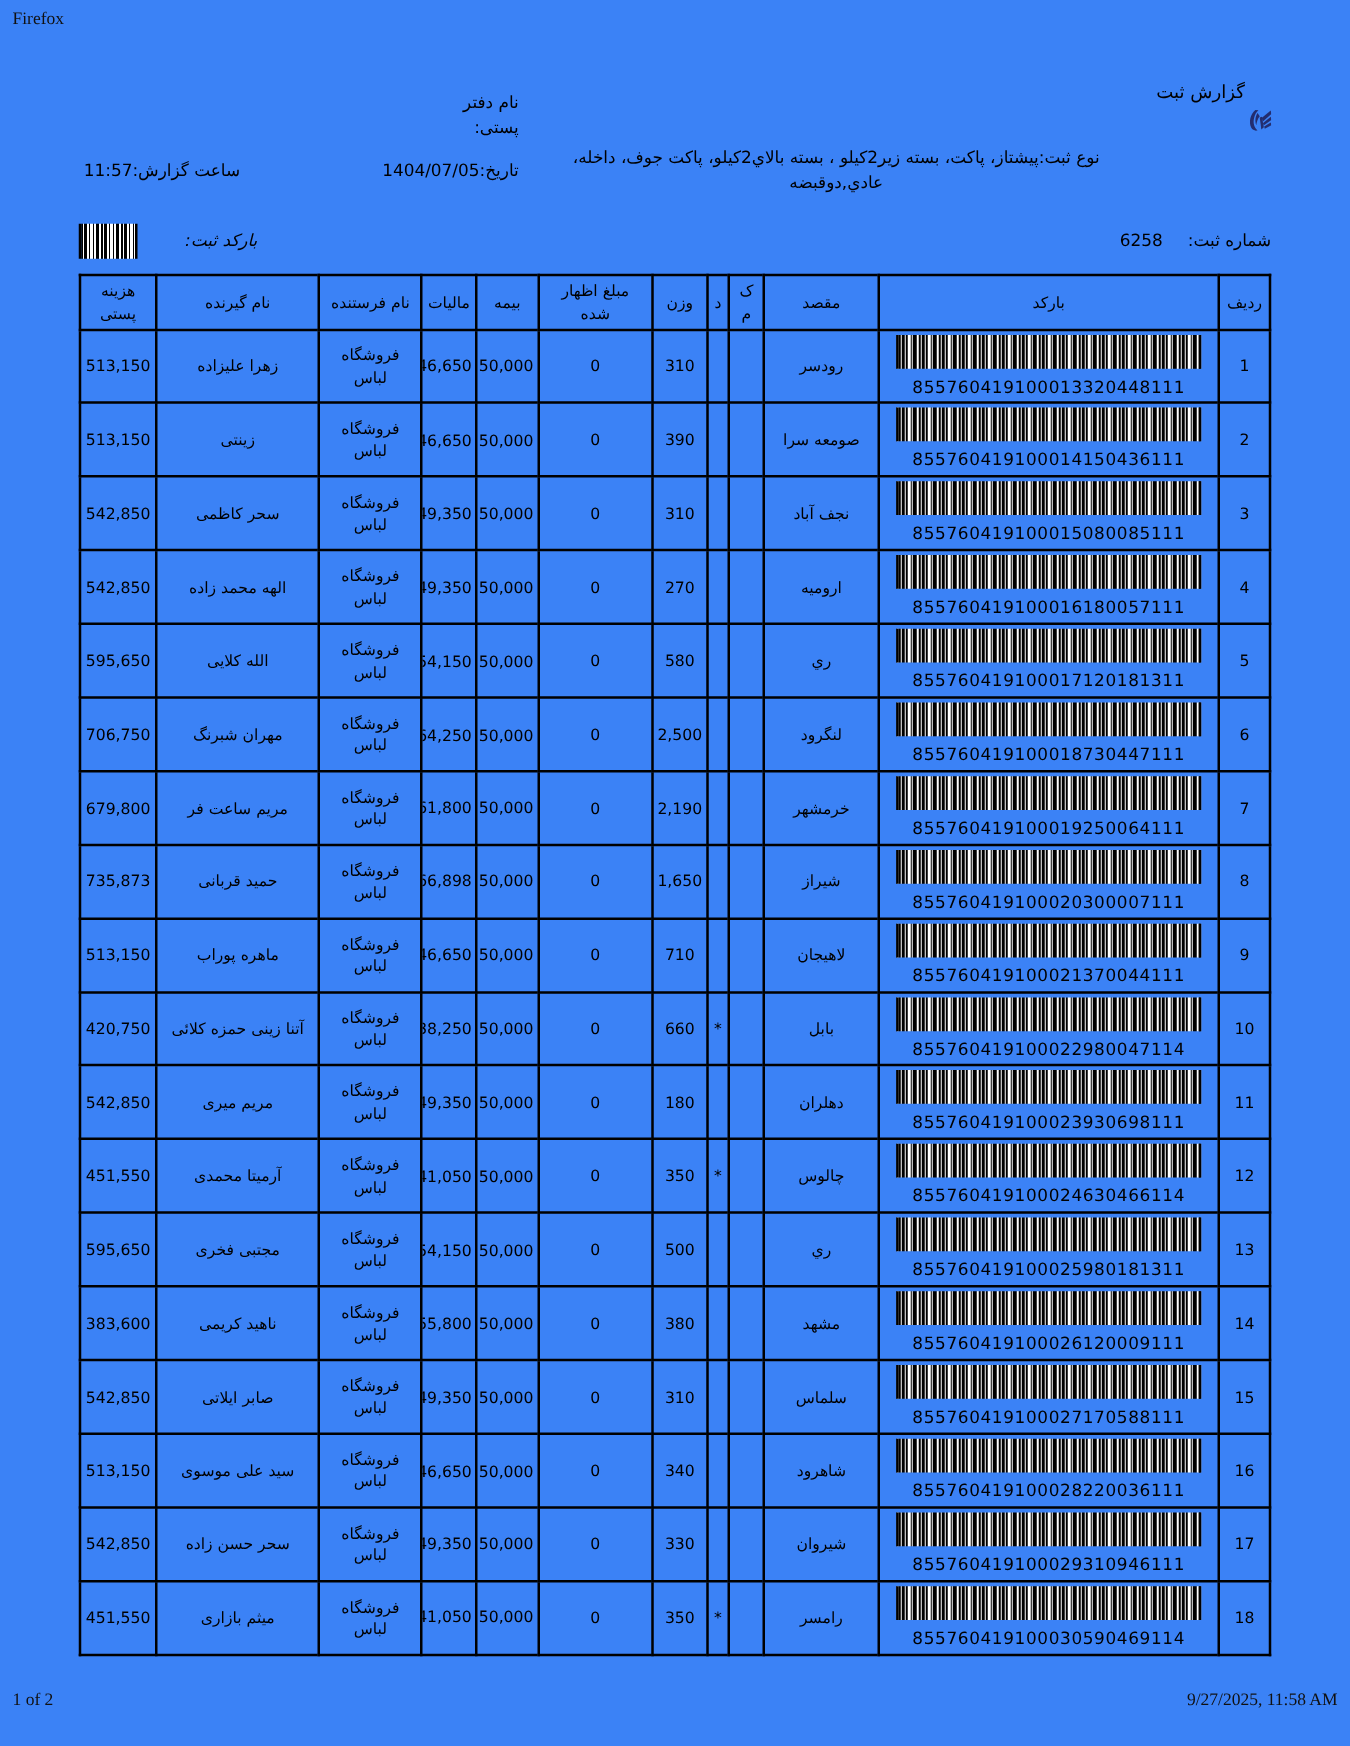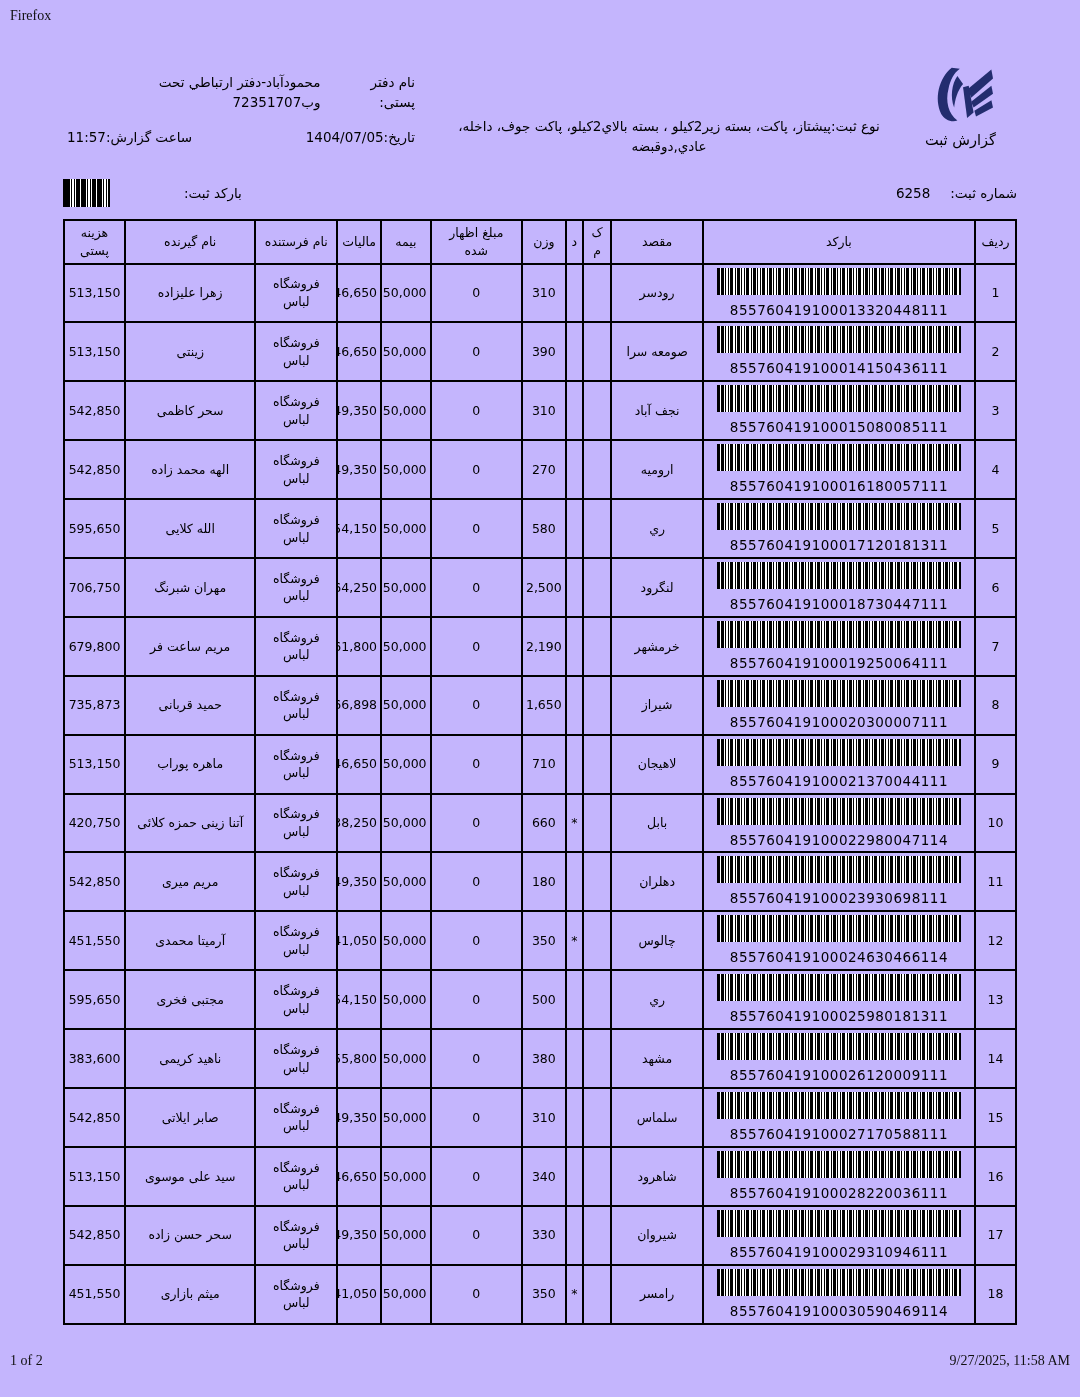--- a/index.html
+++ b/index.html
@@ -1,45 +1,45 @@
 <!DOCTYPE html>
 <html><head>
 <meta charset="utf-8">
 <style>
   * { margin:0; padding:0; box-sizing:border-box; }
   html,body { background:#e8e8e8; }
   .page {
     width:1080px; height:1397px; position:relative;
-    background:#c4b5fd; margin:0 auto; overflow:hidden;
+    background:#3b82f6; margin:0 auto; overflow:hidden;
     font-family:"DejaVu Sans", sans-serif; color:#000;
   }
   
   .print-hf {
     position:absolute; left:10px; right:10px;
     display:flex; justify-content:space-between;
     font-family:"Liberation Serif", serif; font-size:14px; color:#111;
   }
   .print-hf.top { top:8px; }
   .print-hf.bottom { bottom:28px; }
   
   .report { position:absolute; top:64px; left:63px; right:63px; direction:rtl; }
   .rh { display:flex; }
-  .rh-right { width:92px; flex:none; display:flex; flex-direction:column; align-items:flex-end; }
+  .rh-right { width:92px; flex:none; display:flex; flex-direction:row; align-items:flex-start; }
   .rh-right svg { width:68px; height:66px; }
   .report-title { font-size:14.5px; margin-top:2px; white-space:nowrap; }
   .rh-mid { flex:1 1 auto; padding:0 8px 0 6px; }
   .type-text { margin-top:52px; font-size:13.5px; line-height:1.5; white-space:pre-line; text-align:center; }
   .rh-left { width:352px; flex:none; }
   .office { display:flex; gap:14px; margin-top:8px; font-size:13.5px; line-height:1.5; }
   .office-label { white-space:pre-line; flex:none;margin-left:36px; }
   .office-value { white-space:pre-line; text-align:right; }
   .dt-row { display:flex; justify-content:space-between; margin-top:16px; font-size:13.5px; padding-left:4px; }
   .reg-row { display:flex; justify-content:space-between; align-items:center; margin-top:22px; font-size:13.5px; }
   .reg-right { display:flex; align-items:center; gap:20px; }
-  .reg-left { display:flex; align-items:center; gap:74px; }
+  .reg-left { display:flex; align-items:center; gap:38px;font-style:italic; }
   .bars {
     background-image:repeating-linear-gradient(90deg,
       #000 0px,#000 1.5px,#fff 1.5px,#fff 2.5px,
       #000 2.5px,#000 5px,#fff 5px,#fff 6px,
       #000 6px,#000 7px,#fff 7px,#fff 9.5px,
       #000 9.5px,#000 10.5px,#fff 10.5px,#fff 11.5px,
       #000 11.5px,#000 14.5px,#fff 14.5px,#fff 16px);
     border-left:2px solid #000; border-right:2px solid #000;
   }
   .reg-barcode { width:47px; height:28px; }
@@ -88,22 +88,20 @@
 
       <div class="rh-mid">
         <div class="type-text">نوع ثبت:پیشتاز، پاکت، بسته زیر2کیلو ، بسته بالاي2کیلو، پاکت جوف، داخله،
 عادي,دوقبضه</div>
       </div>
 
       <div class="rh-left">
         <div class="office">
           <span class="office-label">نام دفتر
 پستی:</span>
-          <span class="office-value">محمودآباد-دفتر ارتباطي تحت
-وب72351707</span>
         </div>
         <div class="dt-row">
           <span>تاریخ:1404/07/05</span>
           <span>ساعت گزارش:11:57</span>
         </div>
       </div>
 
     </div>
 
     <div class="reg-row">

